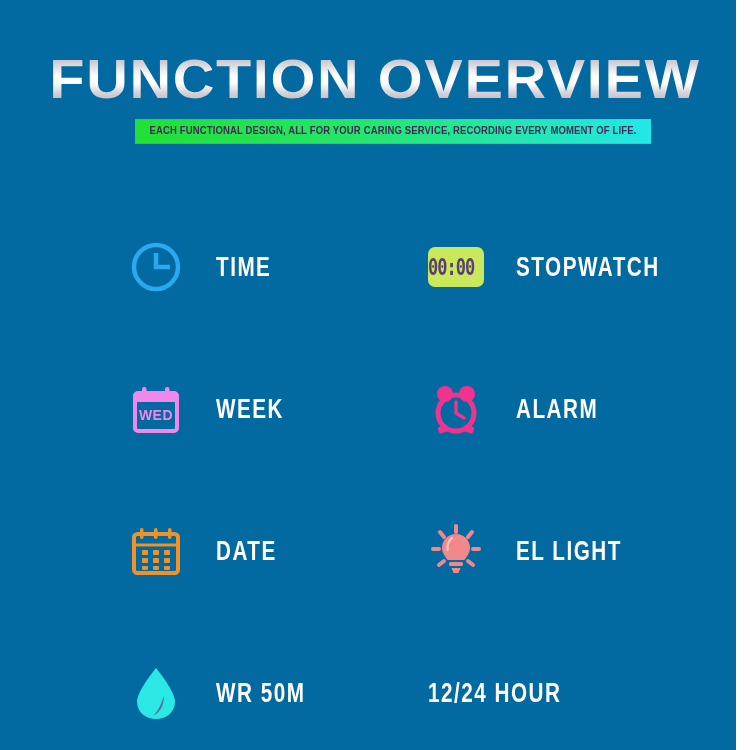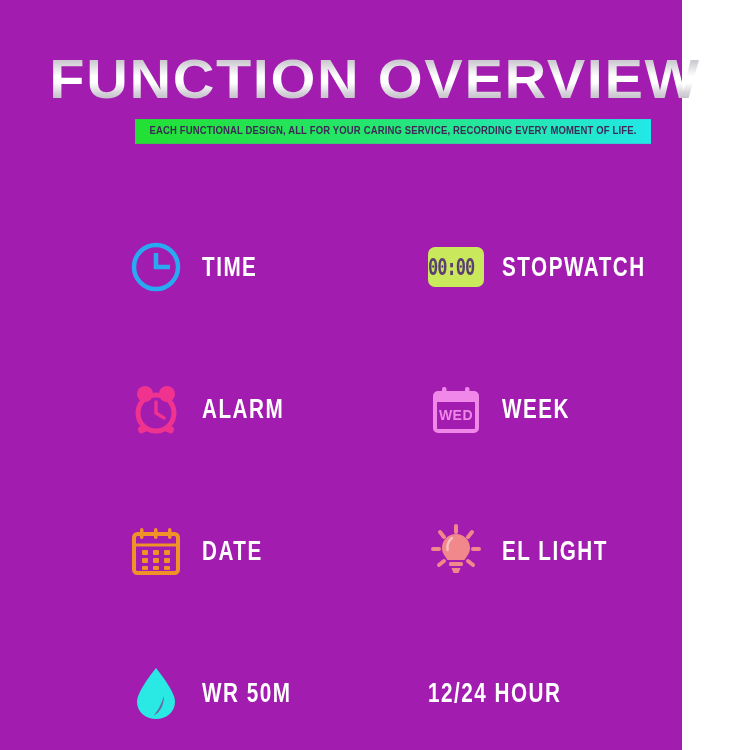--- a/index.html
+++ b/index.html
@@ -7,23 +7,23 @@
     padding: 0;
   }
   body {
     width: 750px;
     height: 750px;
     overflow: hidden;
     font-family: "Liberation Sans", sans-serif;
   }
   #poster {
     position: relative;
-    width: 682px;
+    width: 736px;
     height: 750px;
-    background: #a21caf;
+    background: #0369a1;
     box-sizing: border-box;
     text-decoration: underline;
   }
 
   
   .header {
     position: absolute;
     top: 52px;
     left: 0;
     width: 750px;
@@ -77,21 +77,21 @@
     top: 196px;
     left: 128px;
     width: 530px;
     display: grid;
     grid-template-columns: 300px 230px;
     grid-template-rows: 142px 142px 142px 142px;
   }
   .cell {
     display: flex;
     align-items: center;
-    gap: 18px;
+    gap: 32px;
   }
   .icon-box {
     width: 56px;
     height: 56px;
     flex: 0 0 56px;
     display: flex;
     align-items: center;
     justify-content: center;
   }
   .label {
@@ -159,47 +159,47 @@
       <div class="label">TIME</div>
     </div>
 
     <div class="cell">
       <div class="icon-box">
         <div class="stopwatch-chip">
           <span class="seg-text">00:00</span>
         </div>
       </div>
       <div class="label">STOPWATCH</div>
+    </div>
+
+    <div class="cell">
+      <div class="icon-box">
+        <svg width="54" height="54" viewBox="0 0 54 54">
+          <rect x="13" y="5" width="4.5" height="12" rx="2" fill="#ef88e8"></rect>
+          <rect x="36" y="5" width="4.5" height="12" rx="2" fill="#ef88e8"></rect>
+          <rect x="6" y="11" width="42" height="38" rx="3" fill="none" stroke="#ef88e8" stroke-width="4"></rect>
+          <rect x="6" y="11" width="42" height="9" fill="#ef88e8"></rect>
+          <text x="27" y="38" text-anchor="middle" fill="#ef88e8" font-family="Liberation Sans, sans-serif" font-size="14" font-weight="bold" letter-spacing="0.5">WED</text>
+        </svg>
+      </div>
+      <div class="label">WEEK</div>
     </div>
 
     <div class="cell">
       <div class="icon-box">
         <svg width="54" height="54" viewBox="0 0 54 54">
           <circle cx="16" cy="12" r="8" fill="#f0338f"></circle>
           <circle cx="38" cy="12" r="8" fill="#f0338f"></circle>
           <circle cx="27" cy="31" r="18" fill="none" stroke="#f0338f" stroke-width="5"></circle>
           <path d="M27 20 L27 31 L35 36" fill="none" stroke="#f0338f" stroke-width="3.4" stroke-linecap="round"></path>
           <rect x="9" y="44" width="9" height="7" rx="2.5" fill="#f0338f" transform="rotate(-22 13 47)"></rect>
           <rect x="36" y="44" width="9" height="7" rx="2.5" fill="#f0338f" transform="rotate(22 41 47)"></rect>
         </svg>
       </div>
       <div class="label">ALARM</div>
-    </div>
-
-    <div class="cell">
-      <div class="icon-box">
-        <svg width="54" height="54" viewBox="0 0 54 54">
-          <rect x="13" y="5" width="4.5" height="12" rx="2" fill="#ef88e8"></rect>
-          <rect x="36" y="5" width="4.5" height="12" rx="2" fill="#ef88e8"></rect>
-          <rect x="6" y="11" width="42" height="38" rx="3" fill="none" stroke="#ef88e8" stroke-width="4"></rect>
-          <rect x="6" y="11" width="42" height="9" fill="#ef88e8"></rect>
-          <text x="27" y="38" text-anchor="middle" fill="#ef88e8" font-family="Liberation Sans, sans-serif" font-size="14" font-weight="bold" letter-spacing="0.5">WED</text>
-        </svg>
-      </div>
-      <div class="label">WEEK</div>
     </div>
 
     <div class="cell">
       <div class="icon-box">
         <svg width="54" height="54" viewBox="0 0 54 54">
           <rect x="11" y="4" width="3.5" height="11" rx="1.7" fill="#f09227"></rect>
           <rect x="25" y="4" width="3.5" height="11" rx="1.7" fill="#f09227"></rect>
           <rect x="39" y="4" width="3.5" height="11" rx="1.7" fill="#f09227"></rect>
           <rect x="5" y="10" width="44" height="39" rx="3.5" fill="none" stroke="#f09227" stroke-width="4"></rect>
           <line x1="5" y1="21" x2="49" y2="21" stroke="#f09227" stroke-width="3.2"></line>

